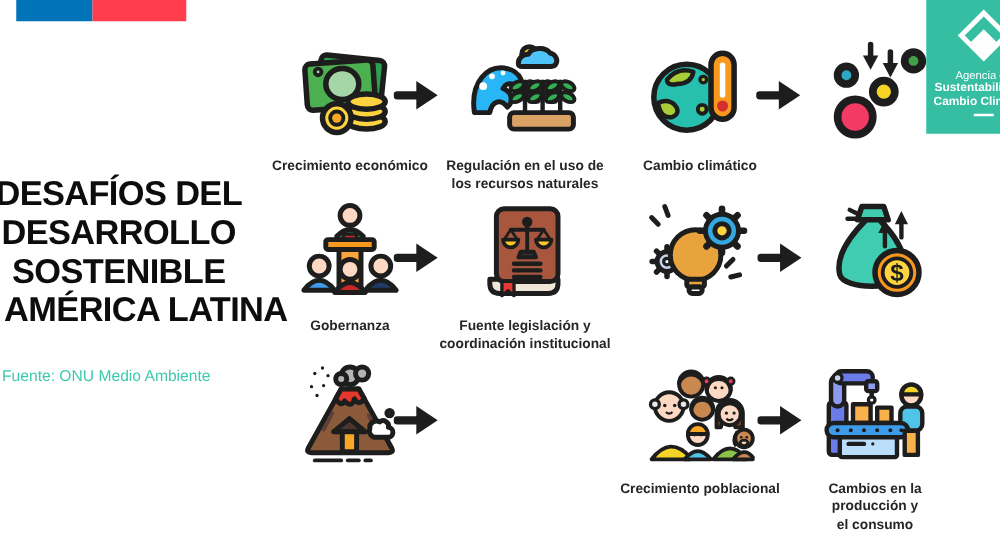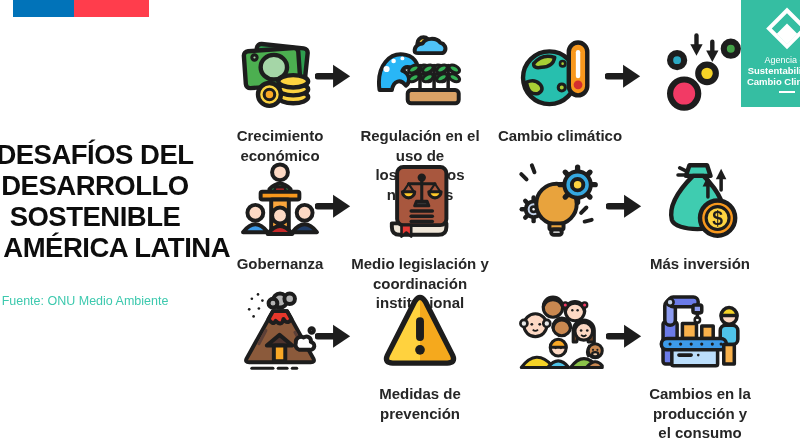--- a/index.html
+++ b/index.html
@@ -25,21 +25,21 @@
   .title div{white-space:nowrap;}
   .source{position:absolute;top:294px;left:-70px;width:310px;text-align:center;
           font-size:12.5px;color:#3DC9AE;}
 
   
   .cell{position:absolute;width:150px;text-align:center;}
   .c0{left:205px}.c1{left:345px}.c2{left:485px}.c3{left:625px}
   .r0{top:30px}.r1{top:158px}.r2{top:288px}
   .iconbox{height:92px;display:flex;align-items:center;justify-content:center;}
   .iconbox svg{width:88px;height:88px;}
-  .label{font-weight:bold;font-size:15px;line-height:1.3;color:#262626;margin-top:4px;
+  .label{font-weight:bold;font-size:11px;line-height:1.3;color:#262626;margin-top:4px;
          white-space:pre-line;}
 
   .arrow{position:absolute;width:38px;height:30px;}
   .a0l{left:315px;top:62px}.a0r{left:605px;top:62px}
   .a1l{left:315px;top:192px}.a1r{left:606px;top:192px}
   .a2l{left:315px;top:322px}.a2r{left:606px;top:322px}
 </style>
 </head>
 <body>
 
@@ -226,21 +226,21 @@
             <path d="M46,47 h12 l2,5 h-16 z" fill="#333333"></path>
           </g>
           <g stroke-width="4" stroke-linecap="round">
             <line x1="40" y1="58" x2="64" y2="58"></line>
             <line x1="40" y1="64" x2="64" y2="64"></line>
             <line x1="40" y1="70" x2="64" y2="70"></line>
           </g>
         </g>
       </svg>
     </div>
-    <div class="label">Medio legislación y
+    <div class="label">Fuente legislación y
 coordinación institucional</div>
   </div>
 
   <div class="cell c2 r1">
     <div class="iconbox">
       <svg viewBox="0 0 100 100">
         <g stroke="#1d1d1d" stroke-width="4.5" stroke-linejoin="round" stroke-linecap="round">
           <line x1="6" y1="16" x2="12" y2="22"></line>
           <line x1="18" y1="6" x2="21" y2="14"></line>
           <line x1="74" y1="60" x2="80" y2="54"></line>
@@ -297,21 +297,20 @@
             <path d="M53,30 L59,18 L65,30 Z" fill="#1d1d1d" stroke="none"></path>
             <line x1="74" y1="34" x2="74" y2="20"></line>
             <path d="M68,22 L74,10 L80,22 Z" fill="#1d1d1d" stroke="none"></path>
           </g>
           <circle cx="70" cy="66" r="20" fill="#F8981D"></circle>
           <circle cx="70" cy="66" r="13" fill="#FDD340" stroke-width="3.5"></circle>
           <text x="70" y="74" font-size="22" font-weight="bold" text-anchor="middle" fill="#1d1d1d" stroke="none">$</text>
         </g>
       </svg>
     </div>
-    <div class="label">Más inversión</div>
   </div>
 
   <div class="cell c0 r2">
     <div class="iconbox">
       <svg viewBox="0 0 100 100">
         <g stroke="#1d1d1d" stroke-width="4.5" stroke-linejoin="round" stroke-linecap="round">
           <circle cx="50" cy="12" r="8" fill="#B4B4B4"></circle>
           <circle cx="61" cy="10" r="6" fill="#B4B4B4"></circle>
           <circle cx="42" cy="15" r="5" fill="#B4B4B4"></circle>
           <g fill="#1d1d1d" stroke="none">
@@ -337,36 +336,20 @@
     </div>
   </div>
 
   <div class="arrow a2l">
     <svg viewBox="0 0 40 30">
         <line x1="3" y1="15" x2="23" y2="15" stroke="#1d1d1d" stroke-width="7" stroke-linecap="round"></line>
         <path d="M19,3 L37,15 L19,27 Z" fill="#1d1d1d"></path>
       </svg>
   </div>
 
-  <div class="cell c1 r2">
-    <div class="iconbox">
-      <svg viewBox="0 0 100 100">
-        <defs>
-          <linearGradient id="wg" x1="0" x2="1" y1="0" y2="0">
-            <stop offset="0.5" stop-color="#FFD23E"></stop>
-              <stop offset="0.5" stop-color="#F5A91D"></stop>
-          </linearGradient>
-        </defs>
-        <path d="M44,13 q6,-9 12,0 l31,61 q4,9 -6,9 H19 q-10,0 -6,-9 Z" fill="url(#wg)" stroke="#1d1d1d" stroke-width="6" stroke-linejoin="round"></path>
-        <rect x="45.5" y="31" width="9" height="27" rx="4.5" fill="#1d1d1d"></rect>
-        <circle cx="50" cy="68" r="5.5" fill="#1d1d1d"></circle>
-      </svg>
-    </div>
-    <div class="label">Medidas de prevención</div>
-  </div>
 
   <div class="cell c2 r2">
     <div class="iconbox">
       <svg viewBox="0 0 100 100">
         <g stroke="#1d1d1d" stroke-width="3.5" stroke-linejoin="round">
           <circle cx="42" cy="20" r="11" fill="#C98850"></circle>
           <path d="M31,19 a11,11 0 0 1 22,0 q-3,-8 -11,-8 q-8,0 -11,8z" fill="#4A2E1E"></path>
           <circle cx="67" cy="24" r="11" fill="#FDD9C4"></circle>
           <path d="M56,25 a11,11 0 0 1 22,0 q-2,-10 -11,-10 q-9,0 -11,10z" fill="#F3C53F"></path>
           <circle cx="56" cy="17" r="3" fill="#F23A65" stroke-width="2.5"></circle>
@@ -396,20 +379,21 @@
               <circle cx="70" cy="23" r="1.4"></circle>
             <circle cx="45" cy="66" r="1.3"></circle>
               <circle cx="51" cy="66" r="1.3"></circle>
             <circle cx="87.5" cy="68" r="1.2"></circle>
               <circle cx="92.5" cy="68" r="1.2"></circle>
           </g>
           <path d="M19,45 q3,3 6,0 M74,51 q3,3 6,0" fill="none" stroke-width="2"></path>
         </g>
       </svg>
     </div>
+    <div class="label">Crecimiento poblacional</div>
   </div>
 
   <div class="arrow a2r">
     <svg viewBox="0 0 40 30">
         <line x1="3" y1="15" x2="23" y2="15" stroke="#1d1d1d" stroke-width="7" stroke-linecap="round"></line>
         <path d="M19,3 L37,15 L19,27 Z" fill="#1d1d1d"></path>
       </svg>
   </div>
 
   <div class="cell c3 r2">

